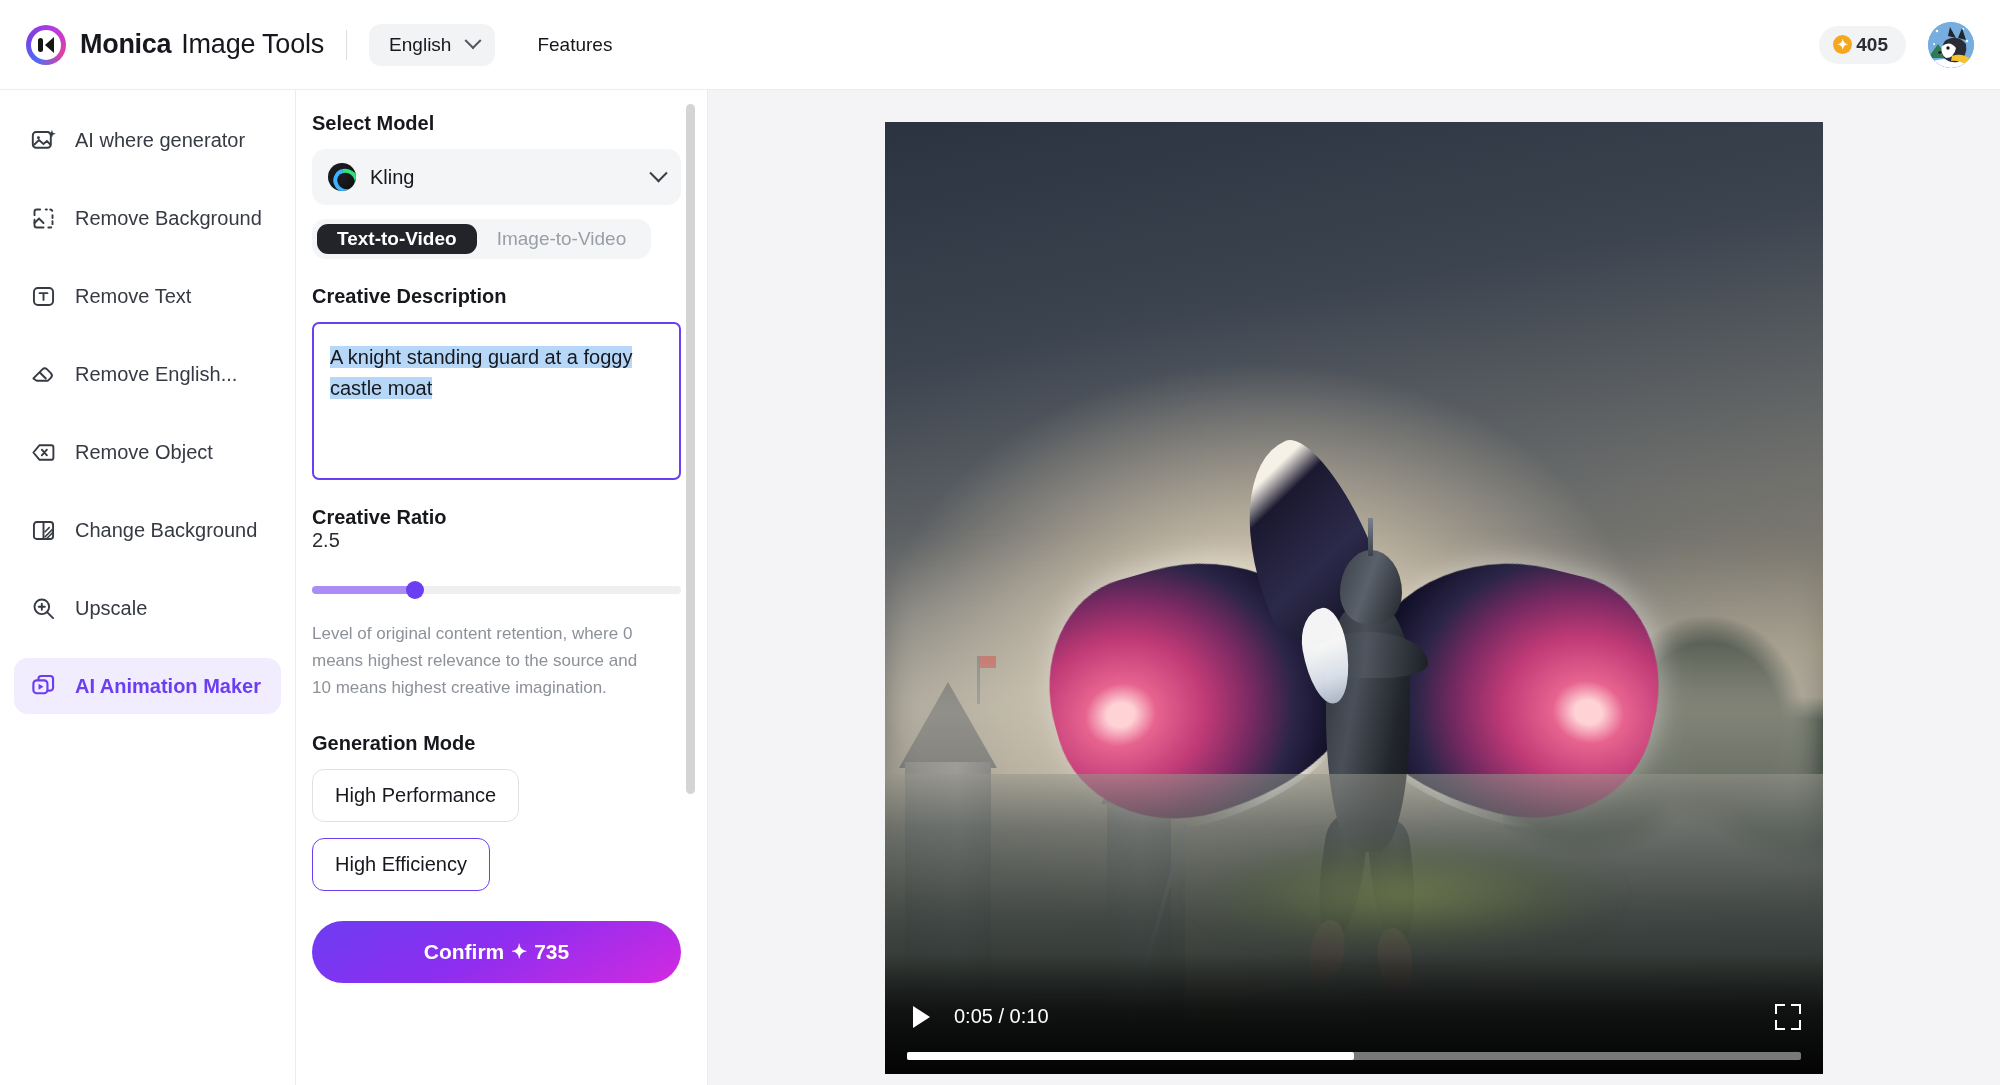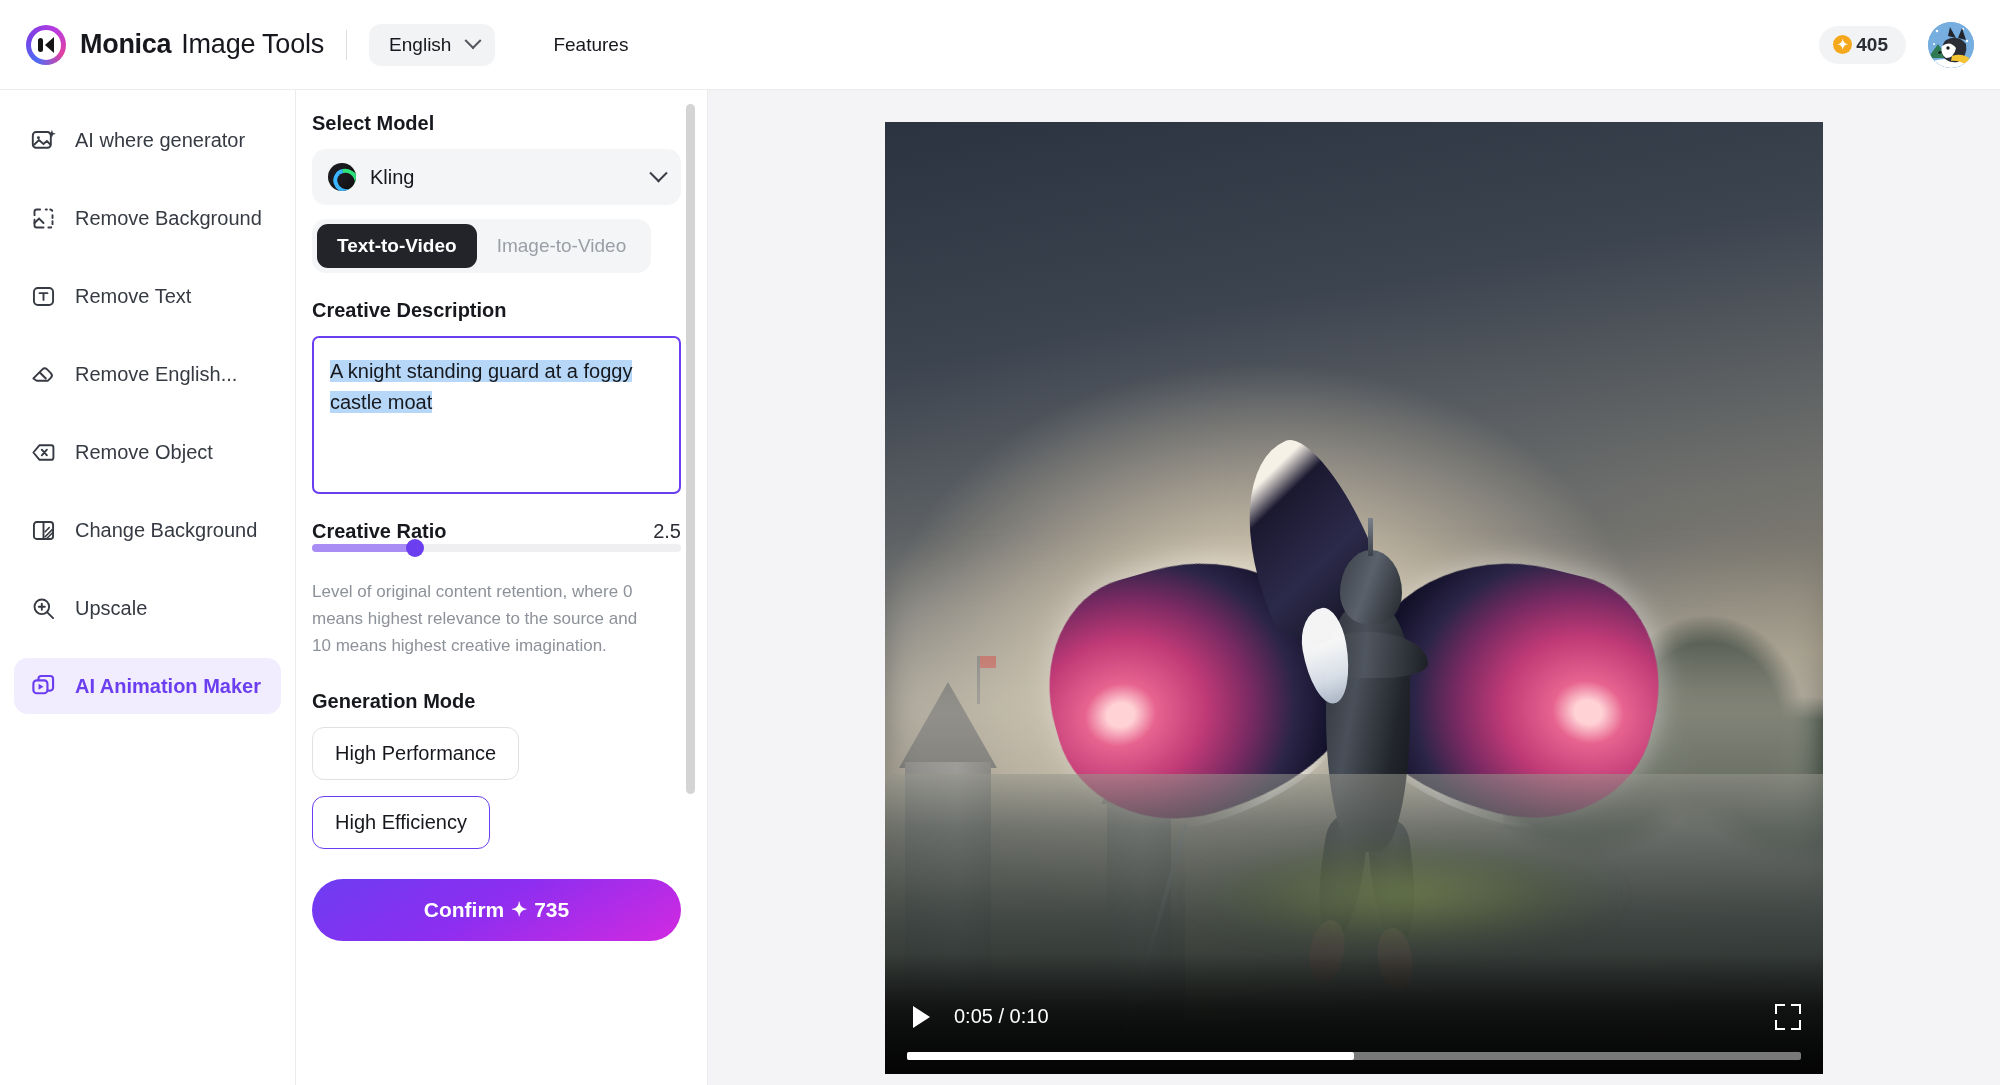--- a/index.html
+++ b/index.html
@@ -43,21 +43,21 @@
   .vdivider { width:1px; height:30px; background:#dedede; margin: 0 22px; }
 
   .lang-select {
     display:flex; align-items:center; gap:16px;
     background:#f2f3f5; border-radius: 12px;
     padding: 10px 16px 10px 20px;
     font-size:19px; color:#16181d; cursor:pointer;
   }
   .chev { width:12px; height:12px; border-right:2px solid #55585f; border-bottom:2px solid #55585f;
           transform: rotate(45deg) translate(-3px,-3px); }
-  .features-link { font-size:19px; color:#16181d; margin-left:58px; cursor:pointer; }
+  .features-link { font-size:19px; color:#16181d; margin-left:42px; cursor:pointer; }
 
   .header-right { margin-left:auto; display:flex; align-items:center; gap:22px; }
   .credits {
     display:flex; align-items:center; gap:4px;
     background:#f2f3f5; border-radius:20px; padding:8px 18px 8px 14px;
     font-size:19px; font-weight:600; color:#2a2d33; cursor:pointer;
   }
   .coin { width:19px; height:19px; border-radius:50%; background:#f6a81c; position:relative; }
   .coin::after{ content:"✦"; position:absolute; inset:0; color:#fff; font-size:13px; line-height:19px; text-align:center;}
   .avatar {
@@ -118,34 +118,34 @@
   }
   .model-name{ font-size:20px; color:#16181d; flex:1; }
   .chev2 { width:13px;height:13px;border-right:2.4px solid #3a3d44;border-bottom:2.4px solid #3a3d44;
            transform: rotate(45deg) translate(-3px,-3px); }
 
   .model-desc{ font-size:17px; color:#8d9199; line-height:1.55; margin-bottom:22px; max-width:330px;}
 
   .seg-group{
     display:inline-flex; background:#f4f5f7; border-radius:14px; padding:5px; margin-bottom:26px;
   }
-  .seg { padding: 11px 20px; border-radius:11px; font-size:19px; cursor:pointer; color:#9a9ea6; white-space:nowrap;}
+  .seg { padding: 4px 20px; border-radius:11px; font-size:19px; cursor:pointer; color:#9a9ea6; white-space:nowrap;}
   .seg.active { background:#232429; color:#ffffff; font-weight:700; }
 
   .textarea-box{
     border:2px solid #6b3ff0; border-radius:7px;
     height:158px; padding:18px 16px; margin-bottom:26px; background:#fff;
     cursor:text; overflow:hidden;
   }
   .ta-text{
     font-size:20px; line-height:1.55; color:#16181d;
   }
   .ta-text span{ background:#b6d7f7; }
 
-  .ratio-row{ display:flex; align-items:baseline; justify-content:space-between; margin-bottom:1px;}
+  .ratio-row{ display:flex; align-items:baseline; justify-content:space-between; margin-bottom:34px;flex-direction:column;}
   .ratio-label{ font-size:20px; font-weight:700; color:#16181d;}
   .ratio-val{ font-size:20px; color:#2a2d33;}
   .slider{ position:relative; height:8px; background:#efeff1; border-radius:5px; margin-bottom:26px; cursor:pointer;}
   .slider-fill{ position:absolute; left:0; top:0; height:8px; border-radius:5px; background:#a98df5;}
   .slider-thumb{ position:absolute; top:-5px; width:18px; height:18px; border-radius:50%; background:#6b3ff0;
                  transform: translateX(-9px); cursor:grab;}
   .ratio-desc{ font-size:17px; color:#8d9199; line-height:1.6; margin-bottom:30px; max-width:345px;}
 
   .mode-btn{
     display:inline-block; border:1px solid #e0e1e4; border-radius:12px;

